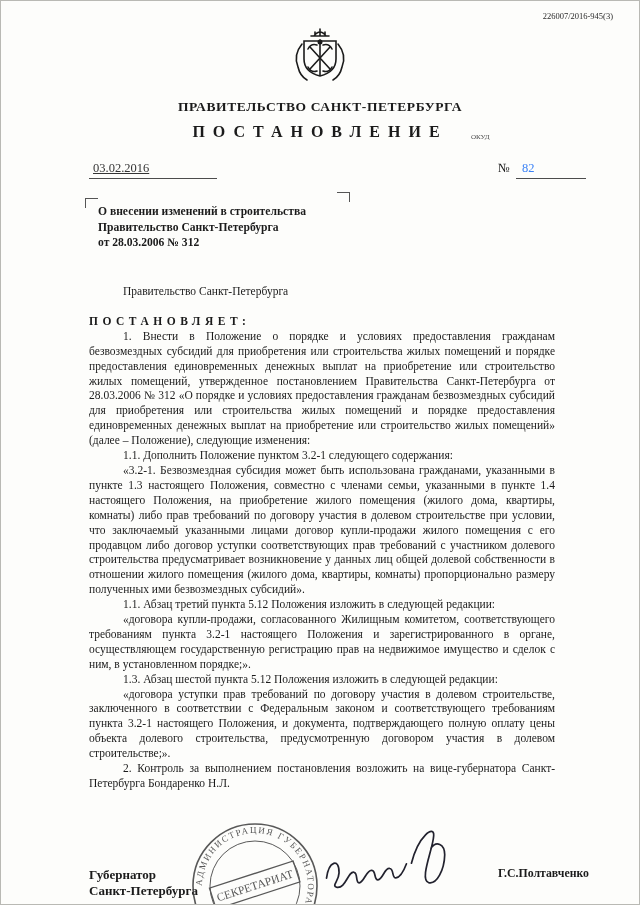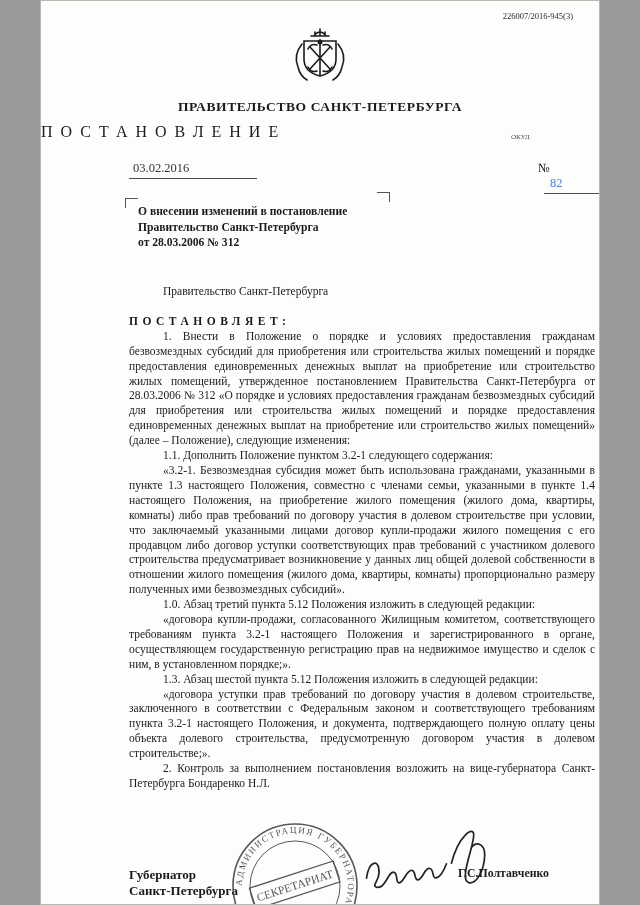--- a/index.html
+++ b/index.html
@@ -1,30 +1,30 @@
 <!DOCTYPE html>
 <html><head>
 <meta charset="utf-8">
 <style>
   html,body{margin:0;padding:0;background:#9a9a9a;}
   .page{
-    position:relative;width:560px;height:905px;margin:0 auto;
+    position:relative;width:640px;height:905px;margin:0 auto;
     background:#fdfdfb;color:#1b1b1b;overflow:hidden;
     font-family:"Liberation Serif", serif;
     border:1px solid #b9b9b4;box-sizing:border-box;
   }
   .reg-num{position:absolute;top:10px;right:26px;font-size:8.5px;color:#2a2a2a;}
   .emblem{position:absolute;top:26px;left:50%;transform:translateX(-50%);}
   .org-name{position:absolute;top:98px;left:0;width:100%;text-align:center;
     font-weight:bold;font-size:13.5px;letter-spacing:.6px;}
-  .doc-type{position:absolute;top:122px;left:0;width:100%;
-    font-weight:normal;font-size:16px;letter-spacing:8px;}
+  .doc-type{position:absolute;top:122px;left:0;width:100%;text-align:center;
+    font-weight:bold;font-size:16px;letter-spacing:8px;}
   .form-code{position:absolute;top:132px;left:470px;font-size:7px;color:#4a4a4a;}
   .date-group{position:absolute;left:88px;top:160px;width:124px;
-    border-bottom:1.3px solid #4c4c4c;font-size:12.5px;color:#343434;padding:0 0 2px 4px;}
+    border-bottom:1.3px solid #4c4c4c;font-size:12.5px;color:#343434;padding:0 0 2px 4px;text-decoration:underline;}
   .num-group{position:absolute;left:497px;top:160px;font-size:12.5px;}
   .num-line{display:inline-block;width:64px;border-bottom:1.3px solid #4c4c4c;
     margin-left:6px;padding:0 0 2px 6px;color:#3b82f6;}
   .corner{position:absolute;width:12px;height:9px;}
   .corner.tl{left:84px;top:197px;border-left:1.5px solid #555;border-top:1.5px solid #555;}
   .corner.tr{left:336px;top:191px;border-right:1.5px solid #555;border-top:1.5px solid #555;}
   .title-block{position:absolute;left:97px;top:203px;width:258px;
     font-weight:bold;font-size:11.6px;line-height:15.5px;}
   .body-block{position:absolute;left:88px;top:283px;width:466px;
     font-size:11.5px;line-height:14.9px;}
@@ -65,32 +65,32 @@
 
   <div class="date-group">03.02.2016</div>
   <div class="num-group">
     <span>№</span><span class="num-line">82</span>
   </div>
 
   <div class="corner tl"></div>
   <div class="corner tr"></div>
 
   <div class="title-block">
-    <div>О внесении изменений в постановление</div>
+    <div>О внесении изменений в строительства</div>
     <div>Правительство Санкт-Петербурга</div>
     <div>от 28.03.2006 № 312</div>
   </div>
 
   <div class="body-block">
     <p class="intro">Правительство Санкт-Петербурга</p>
     <p class="resolves">ПОСТАНОВЛЯЕТ:</p>
     <p class="para">1. Внести в Положение о порядке и условиях предоставления гражданам безвозмездных субсидий для приобретения или строительства жилых помещений и порядке предоставления единовременных денежных выплат на приобретение или строительство жилых помещений, утвержденное постановлением Правительства Санкт-Петербурга от 28.03.2006 № 312 «О порядке и условиях предоставления гражданам безвозмездных субсидий для приобретения или строительства жилых помещений и порядке предоставления единовременных денежных выплат на приобретение или строительство жилых помещений» (далее – Положение), следующие изменения:</p>
     <p class="para">1.1. Дополнить Положение пунктом 3.2-1 следующего содержания:</p>
     <p class="para">«3.2-1. Безвозмездная субсидия может быть использована гражданами, указанными в пункте 1.3 настоящего Положения, совместно с членами семьи, указанными в пункте 1.4 настоящего Положения, на приобретение жилого помещения (жилого дома, квартиры, комнаты) либо прав требований по договору участия в долевом строительстве при условии, что заключаемый указанными лицами договор купли-продажи жилого помещения с его продавцом либо договор уступки соответствующих прав требований с участником долевого строительства предусматривает возникновение у данных лиц общей долевой собственности в отношении жилого помещения (жилого дома, квартиры, комнаты) пропорционально размеру полученных ими безвозмездных субсидий».</p>
-    <p class="para">1.0. Абзац третий пункта 5.12 Положения изложить в следующей редакции:</p>
+    <p class="para">1.1. Абзац третий пункта 5.12 Положения изложить в следующей редакции:</p>
     <p class="para">«договора купли-продажи, согласованного Жилищным комитетом, соответствующего требованиям пункта 3.2-1 настоящего Положения и зарегистрированного в органе, осуществляющем государственную регистрацию прав на недвижимое имущество и сделок с ним, в установленном порядке;».</p>
     <p class="para">1.3. Абзац шестой пункта 5.12 Положения изложить в следующей редакции:</p>
     <p class="para">«договора уступки прав требований по договору участия в долевом строительстве, заключенного в соответствии с Федеральным законом и соответствующего требованиям пункта 3.2-1 настоящего Положения, и документа, подтверждающего полную оплату цены объекта долевого строительства, предусмотренную договором участия в долевом строительстве;».</p>
     <p class="para">2. Контроль за выполнением постановления возложить на вице-губернатора Санкт-Петербурга Бондаренко Н.Л.</p>
   </div>
 
   <div class="sig-left">
     <div>Губернатор</div>
     <div>Санкт-Петербурга</div>
   </div>

